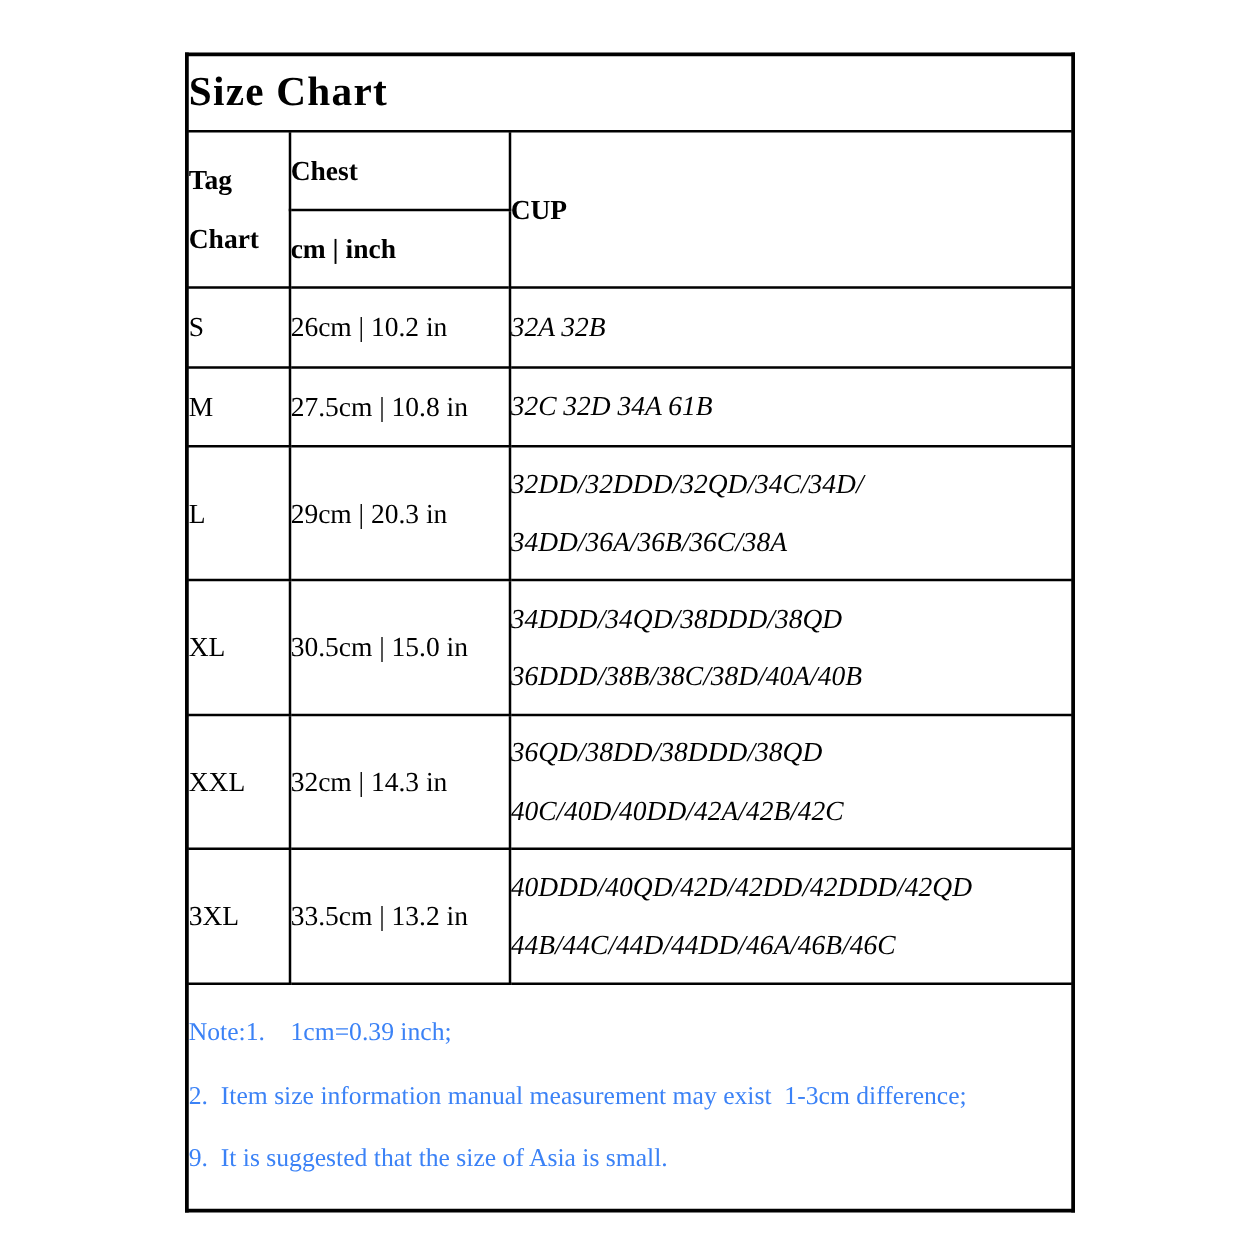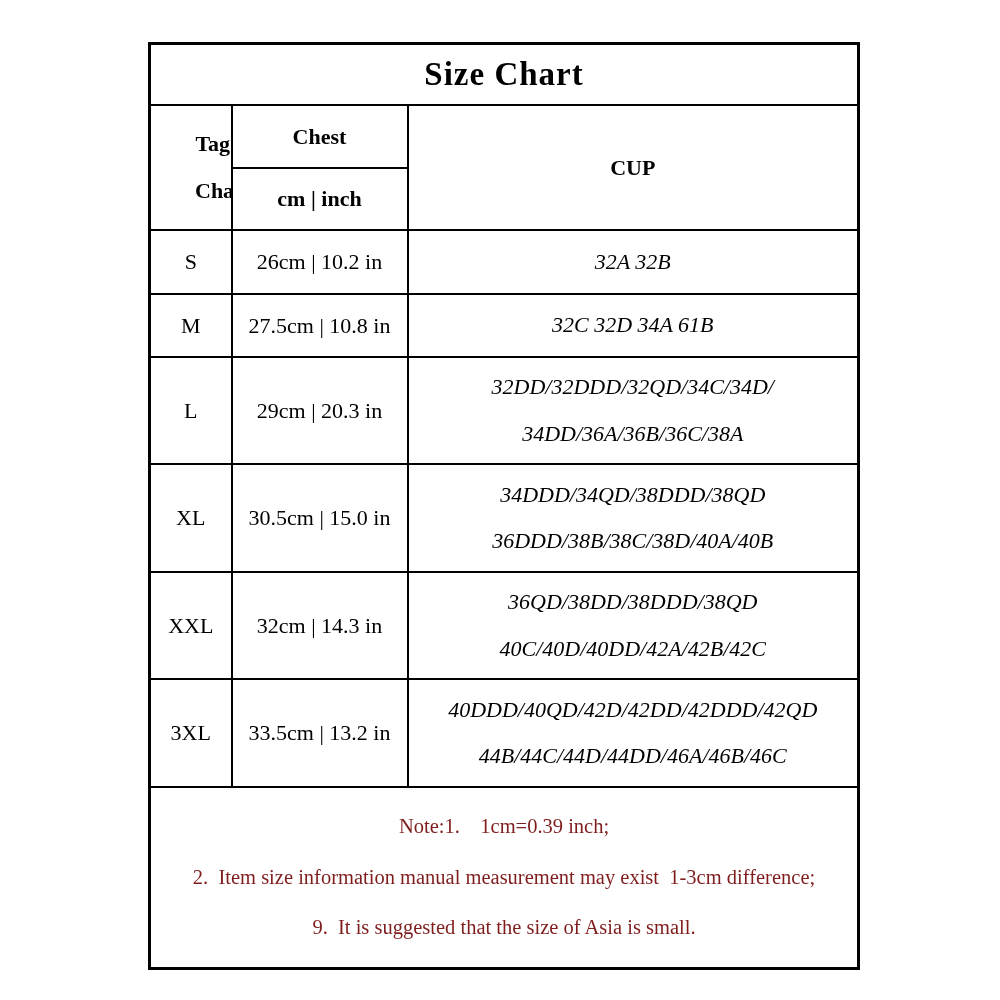--- a/index.html
+++ b/index.html
@@ -20,38 +20,37 @@
     position: absolute;
     left: 148px;
     top: 42px;
     width: 709px;
     border-collapse: collapse;
     table-layout: fixed;
     border: 3px solid #000000;
   }
   table.size-chart td {
     border: 2px solid #000000;
-    text-align: center;
+    text-align: left;
     vertical-align: middle;
     padding: 0;
     overflow: hidden;
   }
   .title-cell {
     height: 59px;
     font-size: 33px;
     font-weight: bold;
     letter-spacing: 1px;
   }
   .header-cell {
     font-size: 22px;
     font-weight: bold;
   }
   .tag-size-cell div {
     line-height: 2.1;
-    margin-left: 44px;
   }
   .data-cell {
     font-size: 22px;
   }
   .cup-cell div {
     line-height: 2.1;
     font-style: italic;
   }
   tr.r-title     { height: 61px; }
   tr.r-head1     { height: 63px; }
@@ -63,21 +62,21 @@
   tr.r-xxl       { height: 107px; }
   tr.r-3xl       { height: 108px; }
   tr.r-notes     { height: 172px; }
   .notes-cell {
     text-align: left;
     vertical-align: middle;
     padding-left: 7px;
   }
   .note-line {
     font-size: 20.5px;
-    color: #7f1d1d;
+    color: #3b82f6;
     white-space: pre-wrap;
     line-height: 1.15;
     margin: 27px 0;
   }
 </style>
 </head>
 <body>
 
 <div class="canvas">
   <table class="size-chart">

